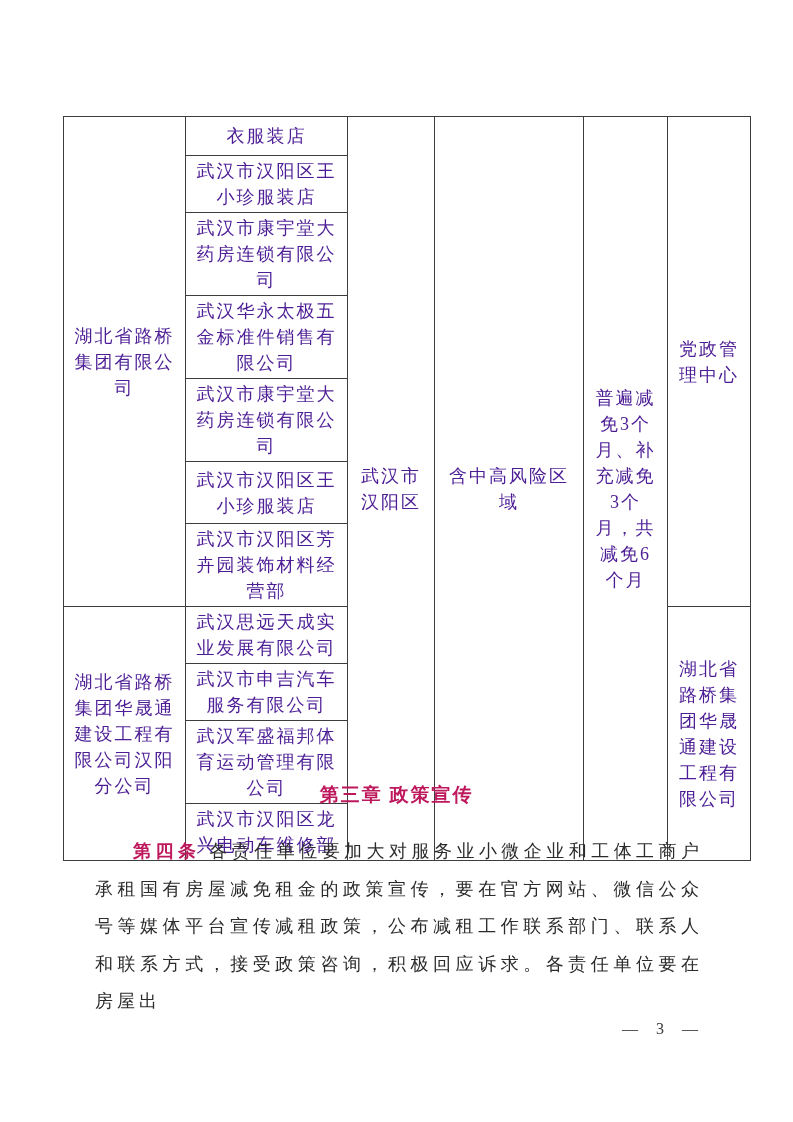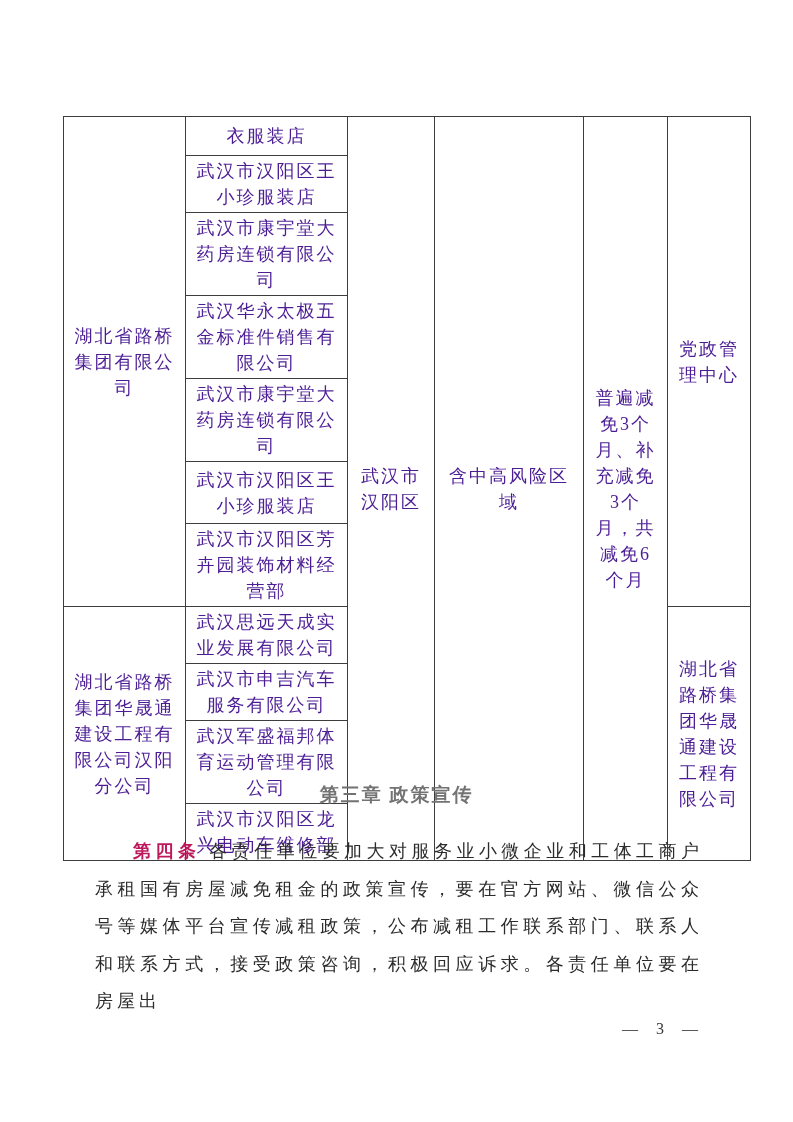--- a/index.html
+++ b/index.html
@@ -39,21 +39,21 @@
   td.relief-cell{padding:2px 4px;line-height:28px;}
   td.manager-cell{padding:2px 5px;line-height:27px;margin-top:30px;}
   .chapter-heading{
     position:absolute;
     left:0;top:782px;
     width:100%;
     text-align:center;
     font-size:19px;
     font-weight:bold;
     letter-spacing:2px;
-    color:#737373;
+    color:#be185d;
   }
   .clause-paragraph{
     position:absolute;
     left:95px;top:815px;
     width:608px;
     font-size:18px;
     line-height:37.5px;
     letter-spacing:4px;
     text-align:justify;
     text-indent:38px;

